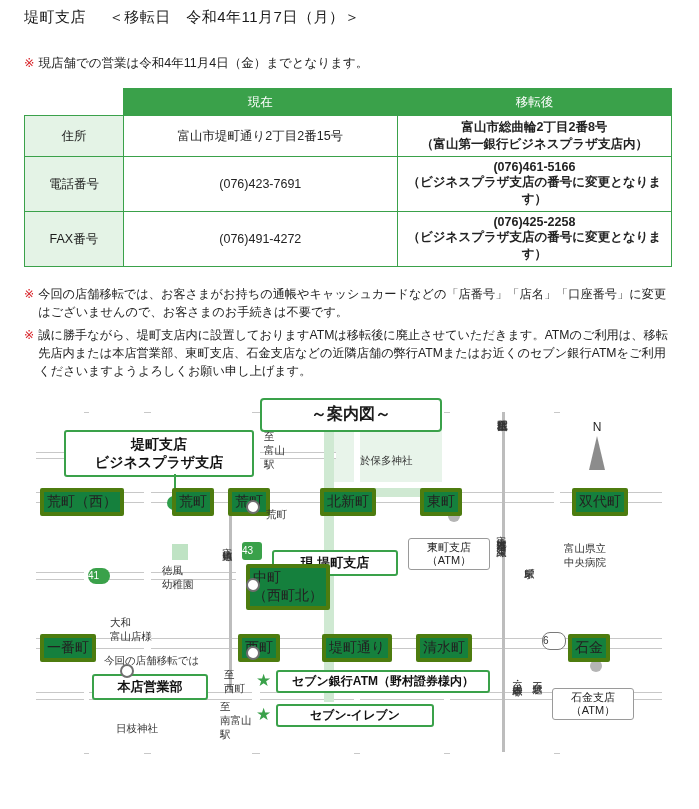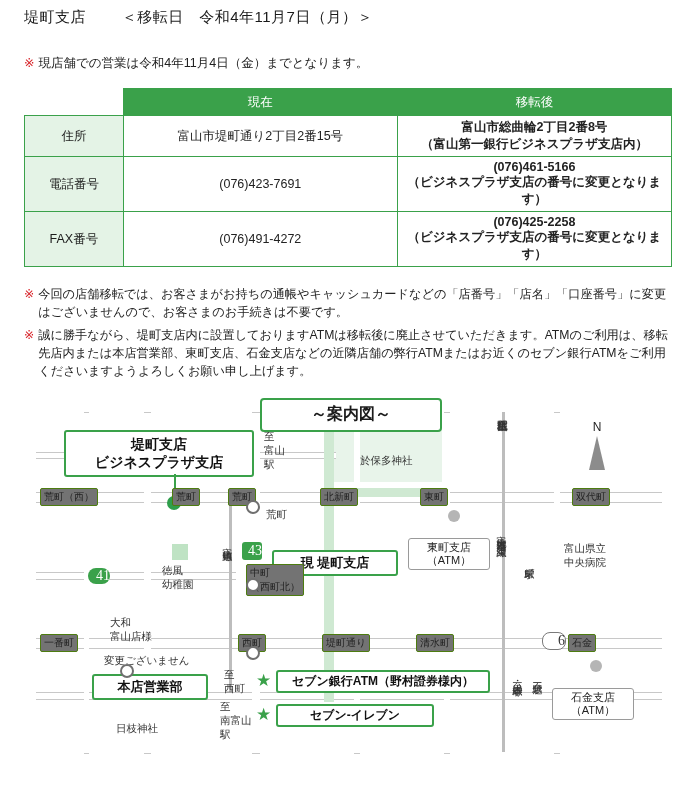--- a/index.html
+++ b/index.html
@@ -13,21 +13,21 @@
     overflow:hidden;
   }
   .page{position:relative;width:699px;height:809px;}
 
   
   .header{
     position:absolute;left:24px;top:8px;
     font-size:15px;color:#1a1a1a;letter-spacing:0.5px;
   }
   .header .branch{font-weight:normal;}
-  .header .moveday{margin-left:31px;}
+  .header .moveday{margin-left:18px;}
 
   
   .note-top{
     position:absolute;left:24px;top:55px;
     font-size:12.5px;color:#222;
   }
   .kome{color:#d8262c;margin-right:4px;}
 
   
   table.info{
@@ -88,31 +88,31 @@
   }
   .cbox.small{font-size:12px;padding:2px 6px;}
   .cbox.mid{font-size:13px;padding:3px 6px;text-align:center;}
   .cbox.big{font-size:14px;padding:4px 8px;}
   .greybox{
     position:absolute;border:1.5px solid #9a9a9a;background:#ffffff;border-radius:3px;
     text-align:center;font-size:11px;color:#222;line-height:1.2;padding:2px 4px;
   }
   .plain-label{position:absolute;font-size:10.5px;color:#333;white-space:nowrap;}
   .stop{
-    position:absolute;border:1px solid #4d7c0f;background:#737373;border-radius:2px;
-    font-size:10px;color:#222;padding:1px 3px;white-space:nowrap;
+    position:absolute;border:4px solid #4d7c0f;background:#15803d;border-radius:2px;
+    font-size:14px;color:#222;padding:1px 3px;white-space:nowrap;
   }
   .dot{position:absolute;border-radius:50%;}
   .dot.green{background:#2e9e4b;}
   .dot.grey{background:#b5b5b5;}
   .dot.white{background:#ffffff;border:2px solid #6f6f6f;}
   .star{position:absolute;color:#3aa14a;font-size:17px;line-height:1;}
   .rnum{
     position:absolute;width:22px;height:16px;border-radius:8px;background:#3aa14a;color:#fff;
-    font-size:14px;text-align:right;line-height:16px;font-family:Liberation Serif, serif;
+    font-size:10px;text-align:left;line-height:16px;
   }
   .rnum.hex{
     width:20px;height:18px;background:#3aa14a;color:#fff;border-radius:3px;line-height:18px;
   }
   .rnum.grey{background:#ffffff;color:#333;border:1.5px solid #7a7a7a;}
   .compass{
     position:absolute;left:556px;top:28px;width:34px;height:56px;text-align:center;
   }
   .compass .n{font-size:12px;color:#222;}
   .compass .needle{
@@ -264,21 +264,21 @@
     <div class="stop" style="left:16px;top:242px;">一番町</div>
     <div class="stop" style="left:214px;top:242px;">西町</div>
     <div class="stop" style="left:298px;top:242px;">堤町通り</div>
     <div class="stop" style="left:392px;top:242px;">清水町</div>
     <div class="stop" style="left:544px;top:242px;">石金</div>
 
     <div class="plain-label" style="left:242px;top:116px;">荒町</div>
     <div class="plain-label" style="left:336px;top:62px;">於保多神社</div>
     <div class="plain-label" style="left:138px;top:172px;">徳風<br>幼稚園</div>
     <div class="plain-label" style="left:86px;top:224px;">大和<br>富山店様</div>
-    <div class="plain-label" style="left:80px;top:262px;">変更ございません</div>
+    <div class="plain-label" style="left:80px;top:262px;">今回の店舗移転では</div>
     <div class="plain-label" style="left:92px;top:330px;">日枝神社</div>
 
     <div class="plain-label" style="left:472px;top:20px;writing-mode:vertical-rl;">至電鉄富山駅</div>
     <div class="plain-label" style="left:240px;top:38px;">至<br>富山<br>駅</div>
     <div class="vtext" style="left:196px;top:148px;">富山軌道線</div>
     <div class="vtext" style="left:470px;top:136px;">富山地方鉄道不二越・上滝線</div>
     <div class="vtext" style="left:498px;top:168px;">栄町駅</div>
     <div class="vtext" style="left:486px;top:282px;">至・岩瀬寺駅</div>
     <div class="vtext" style="left:506px;top:282px;">不二越駅</div>
     <div class="plain-label" style="left:200px;top:276px;">至<br>西町</div>

